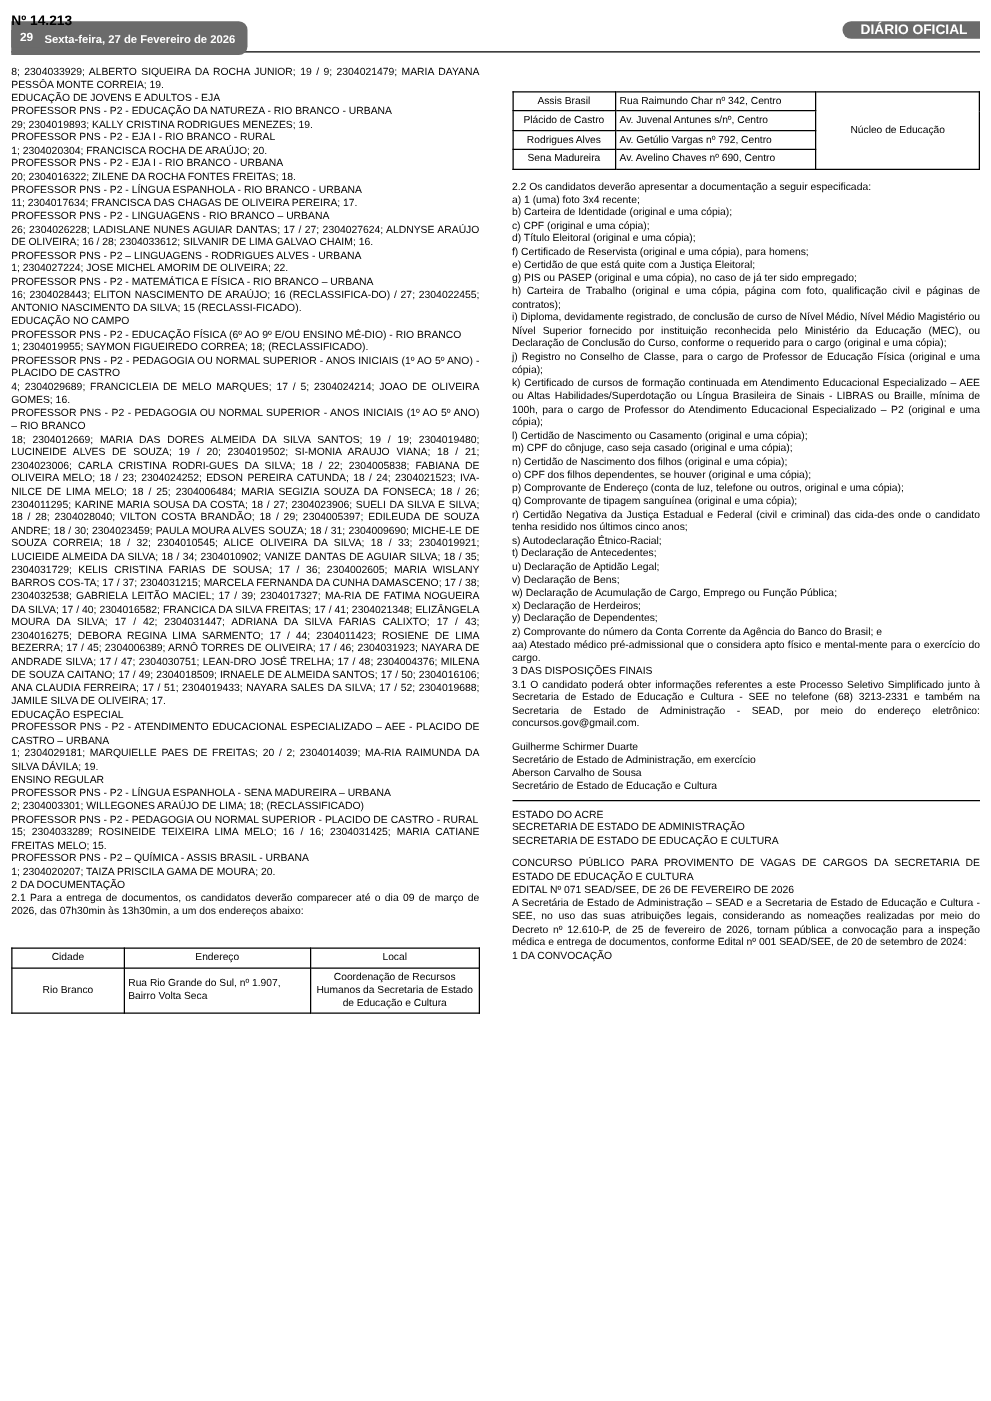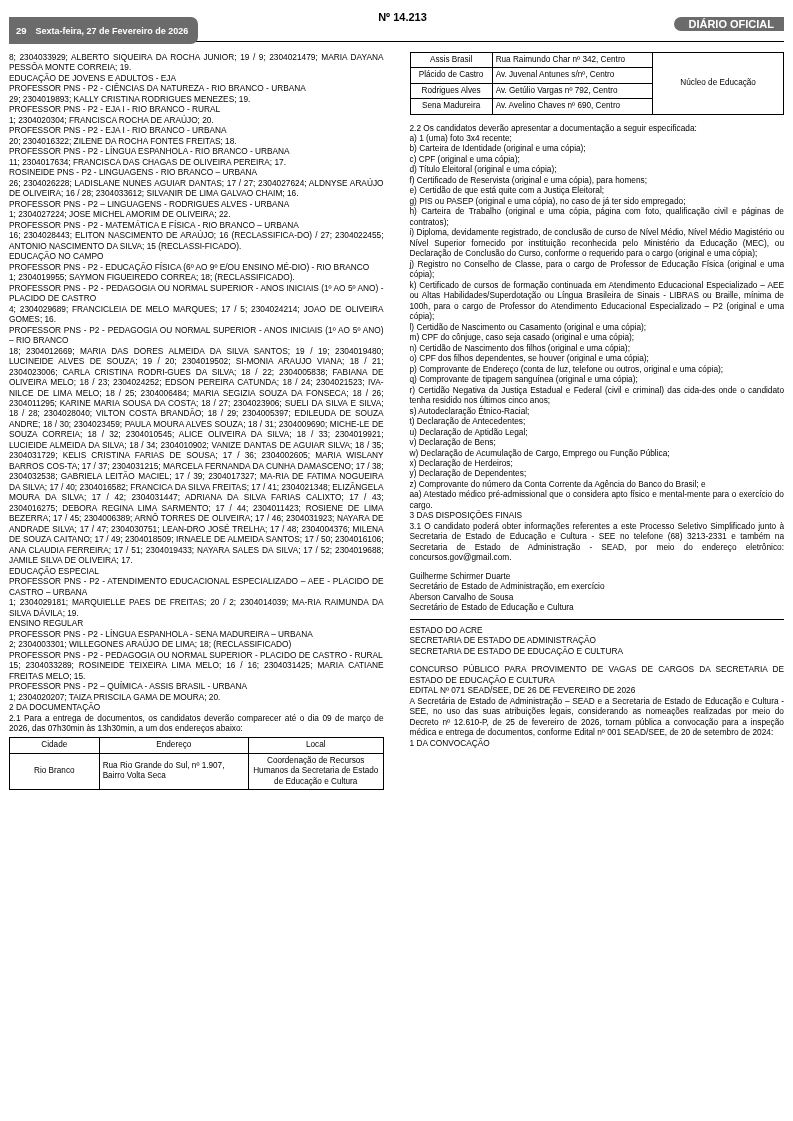--- a/index.html
+++ b/index.html
@@ -36,22 +36,22 @@
   }
   .mast-date {
     color:#ffffff;
     font-size:9px;
     font-weight:bold;
     padding-left:4px;
     line-height:12px;
   }
   .mast-center {
     position:absolute;
-    left:12px; right:0; top:2px;
-    text-align:center;
+    left:0; right:0; top:2px;
+    text-align:left;
     font-size:11px;
     font-weight:bold;
   }
   .mast-right {
     position:absolute; right:0; top:8px;
     background:#6b6b6b;
     color:#fff;
     font-size:11px;
     font-weight:bold;
     padding:1px 10px 1px 14px;
@@ -78,20 +78,21 @@
     line-height: 1.265;
     text-align: justify;
   }
   .col p { margin: 0; }
   p.blk { text-align: justify; }
   
   table.doc {
     border-collapse: collapse;
     width: 100%;
     font-size: 8.2px;
+    margin-top: 21px;
   }
   table.doc td, table.doc th {
     border: 1px solid #000;
     padding: 2px 3px;
     vertical-align: middle;
   }
   table.doc th {
     font-weight: normal;
     text-align: center;
   }
@@ -112,29 +113,29 @@
   <div class="mast-center">Nº 14.213</div>
   <div class="mast-right">DIÁRIO OFICIAL</div>
 </div>
 <div class="rule"></div>
 
 <div class="columns">
 
   <div class="col">
     <p class="blk">8;  2304033929;  ALBERTO  SIQUEIRA  DA  ROCHA  JUNIOR;  19  /  9; 2304021479; MARIA DAYANA PESSÔA MONTE CORREIA; 19.</p>
     <p>EDUCAÇÃO DE JOVENS E ADULTOS - EJA</p>
-    <p>PROFESSOR PNS - P2 - CIÊNCIAS DA NATUREZA - RIO BRANCO - URBANA</p>
+    <p>PROFESSOR PNS - P2 - EDUCAÇÃO DA NATUREZA - RIO BRANCO - URBANA</p>
     <p>29; 2304019893; KALLY CRISTINA RODRIGUES MENEZES; 19.</p>
     <p>PROFESSOR PNS - P2 - EJA I - RIO BRANCO - RURAL</p>
     <p>1; 2304020304; FRANCISCA ROCHA DE ARAÚJO; 20.</p>
     <p>PROFESSOR PNS - P2 - EJA I - RIO BRANCO - URBANA</p>
     <p>20; 2304016322; ZILENE DA ROCHA FONTES FREITAS; 18.</p>
     <p>PROFESSOR PNS - P2 - LÍNGUA ESPANHOLA - RIO BRANCO - URBANA</p>
     <p>11; 2304017634; FRANCISCA DAS CHAGAS DE OLIVEIRA PEREIRA; 17.</p>
-    <p>ROSINEIDE PNS - P2 - LINGUAGENS - RIO BRANCO – URBANA</p>
+    <p>PROFESSOR PNS - P2 - LINGUAGENS - RIO BRANCO – URBANA</p>
     <p class="blk">26; 2304026228; LADISLANE NUNES AGUIAR DANTAS; 17 / 27; 2304027624; ALDNYSE ARAÚJO DE OLIVEIRA; 16 / 28; 2304033612; SILVANIR DE LIMA GALVAO CHAIM; 16.</p>
     <p>PROFESSOR PNS - P2 – LINGUAGENS - RODRIGUES ALVES - URBANA</p>
     <p>1; 2304027224; JOSE MICHEL AMORIM DE OLIVEIRA; 22.</p>
     <p>PROFESSOR PNS - P2 - MATEMÁTICA E FÍSICA - RIO BRANCO – URBANA</p>
     <p class="blk">16; 2304028443; ELITON NASCIMENTO DE ARAÚJO; 16 (RECLASSIFICA-DO) / 27; 2304022455; ANTONIO NASCIMENTO DA SILVA; 15 (RECLASSI-FICADO).</p>
     <p>EDUCAÇÃO NO CAMPO</p>
     <p class="blk">PROFESSOR PNS - P2 - EDUCAÇÃO FÍSICA (6º AO 9º E/OU ENSINO MÉ-DIO) - RIO BRANCO</p>
     <p>1; 2304019955; SAYMON FIGUEIREDO CORREA; 18; (RECLASSIFICADO).</p>
     <p class="blk">PROFESSOR PNS - P2 - PEDAGOGIA OU NORMAL SUPERIOR - ANOS INICIAIS (1º AO 5º ANO) - PLACIDO DE CASTRO</p>
     <p class="blk">4; 2304029689; FRANCICLEIA DE MELO MARQUES; 17 / 5; 2304024214; JOAO DE OLIVEIRA GOMES; 16.</p>

